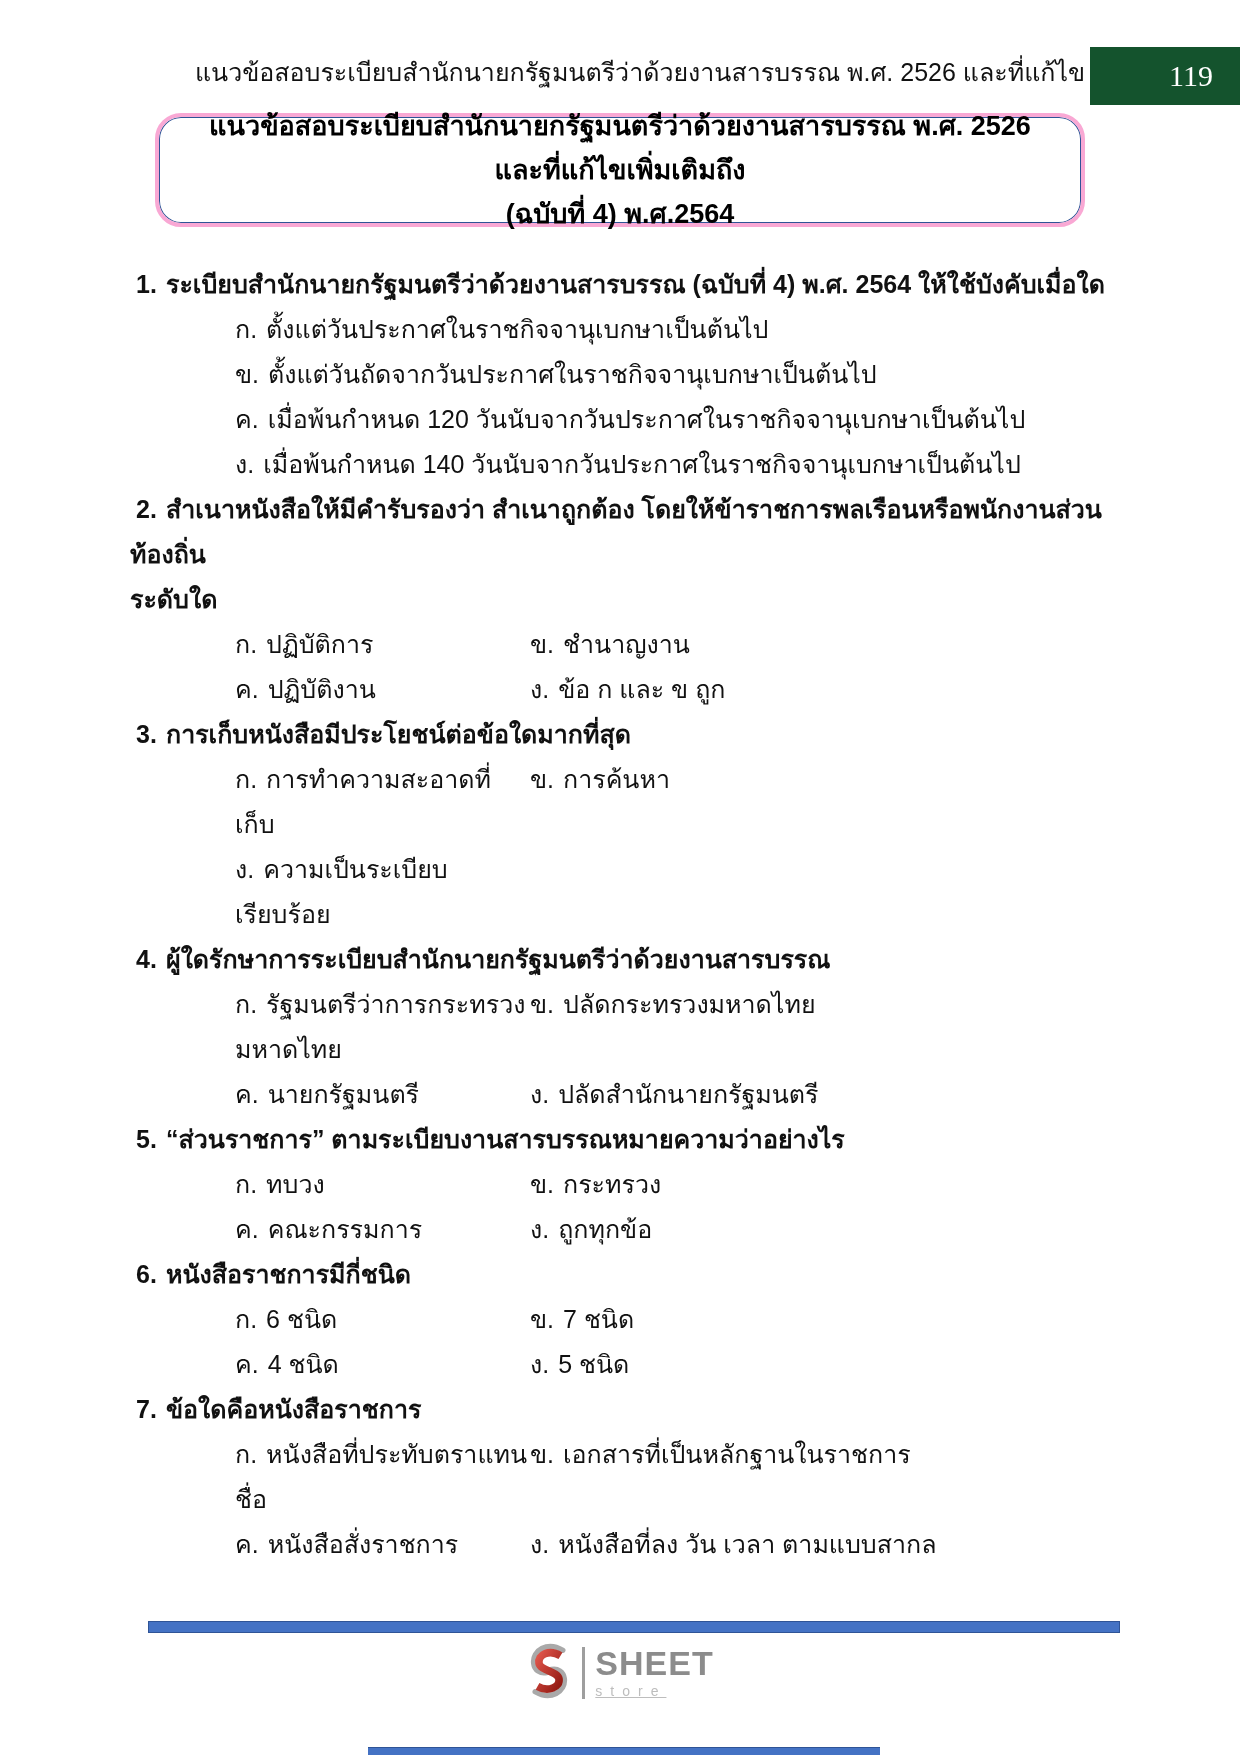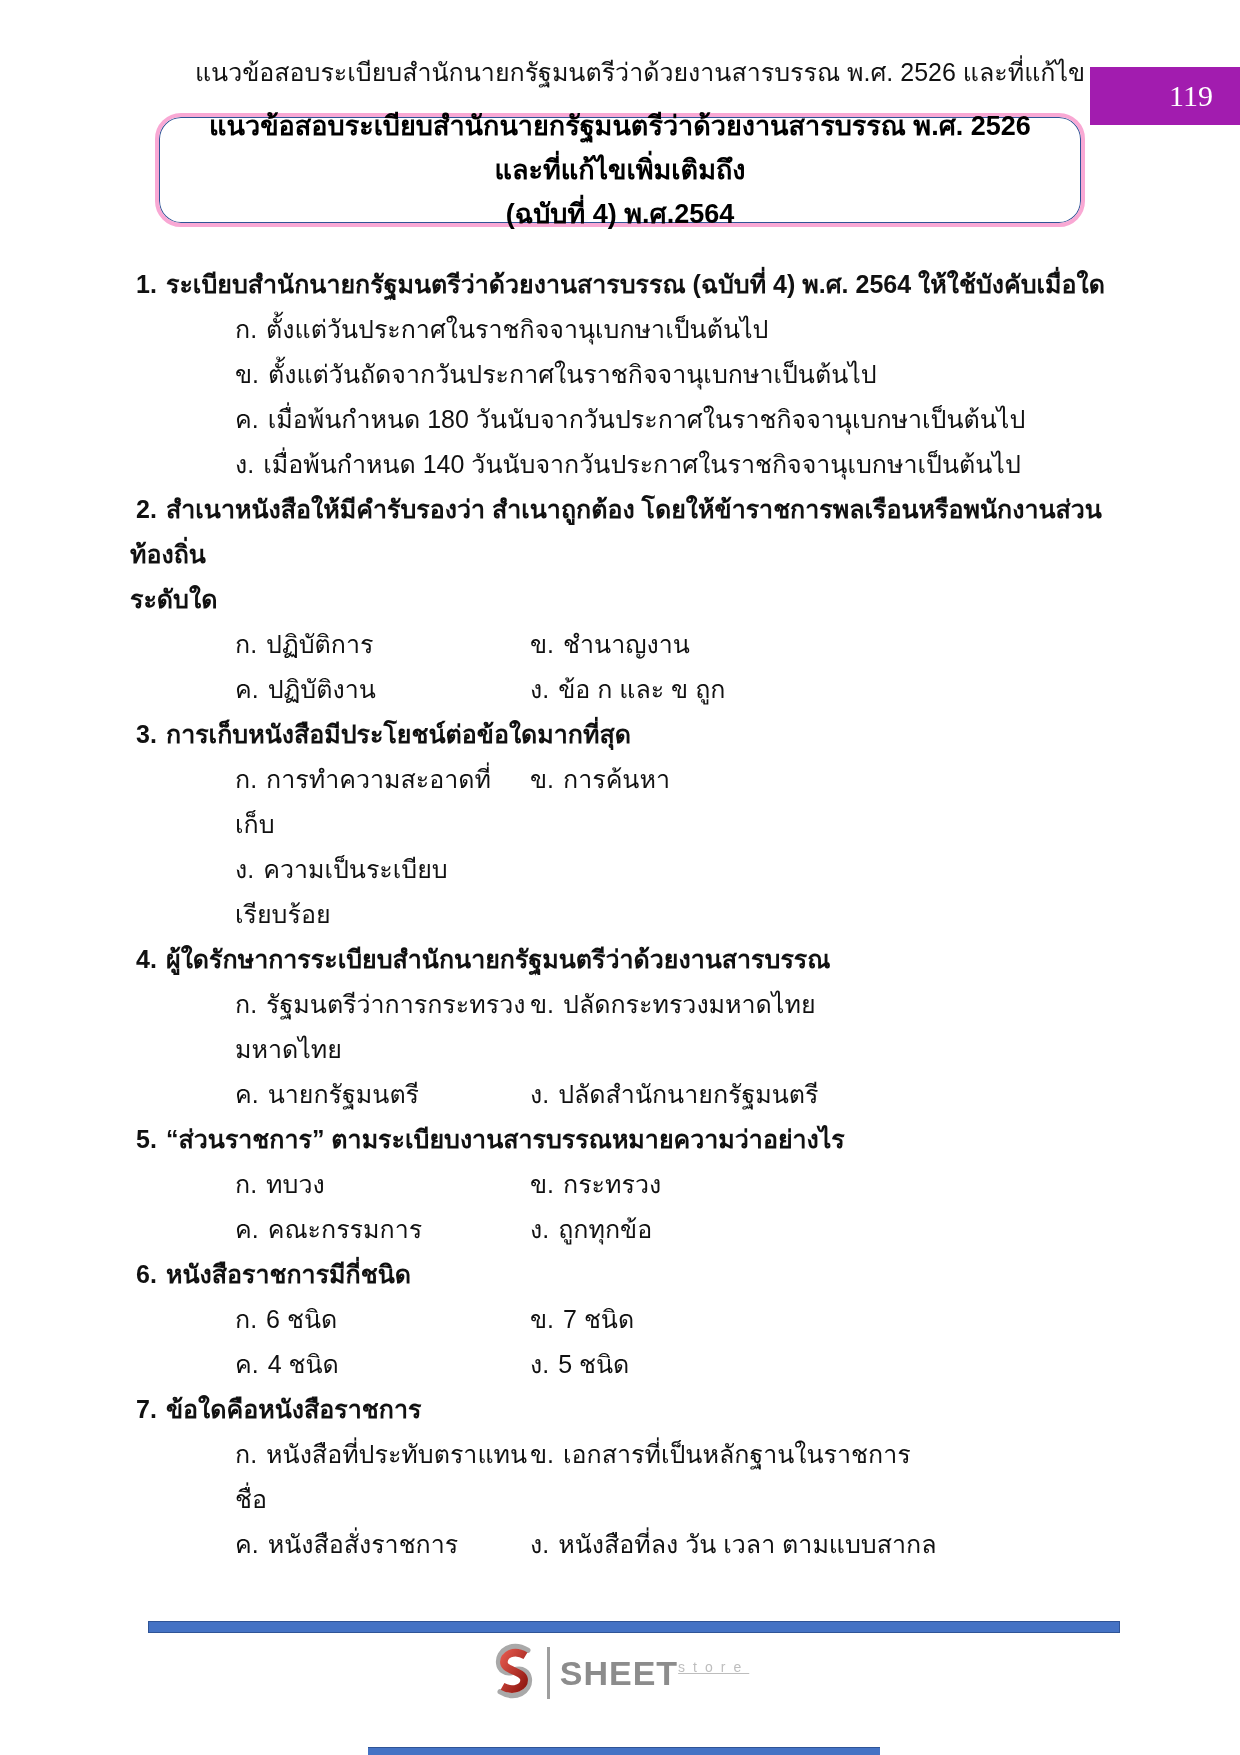--- a/index.html
+++ b/index.html
@@ -10,23 +10,22 @@
     background:#ffffff; overflow:hidden;padding-left:28px;
   }
 
   
   .header-title {
     position:absolute; top:55px; left:190px; right:150px;
     text-align:center; font-size:25px; line-height:34px; color:#111;
   }
   .page-number-box {
     position:absolute; top:47px; left:1090px; width:150px; height:58px;
-    background:#a21caf; display:flex; align-items:center; justify-content:center;
+    background:#14532d; display:flex; align-items:center; justify-content:center;
     padding-left:52px;
-    margin-top:20px;
   }
   .page-number-box span {
     color:#ffffff; font-family:"Liberation Serif", serif; font-size:30px; font-weight:400;
   }
 
   
   .title-box {
     position:absolute; top:113px; left:155px; width:930px; height:114px;
     border:4px solid #f9a8d4; border-radius:26px;
     box-shadow: inset 0 0 0 1px #2F5496;
@@ -51,21 +50,21 @@
   
   .footer-bar {
     position:absolute; top:1621px; left:148px; width:972px; height:12px;
     background:#4472C4; border:1px solid #2F5496;
   }
   .logo {
     position:absolute; top:1643px; left:0; width:100%; height:60px;
     display:flex; align-items:center; justify-content:center; gap:10px;
   }
   .logo-divider { width:3px; height:52px; background:#9e9e9e; }
-  .logo-text { display:flex; justify-content:center; }
+  .logo-text { display:flex; flex-direction:column; justify-content:center; }
   .brand-name {
     font-size:34px; font-weight:bold; color:#8C8C8C; letter-spacing:1px; line-height:34px;
   }
   .brand-sub {
     font-size:14px; color:#BDBDBD; letter-spacing:8px; line-height:18px; margin-top:2px;text-decoration:underline;
   }
   .bottom-strip {
     position:absolute; top:1747px; left:368px; width:512px; height:8px;
     background:#4472C4; border-top:1px solid #2F5496;
   }
@@ -87,21 +86,21 @@
 
   <div class="content">
 
     <section>
       <div class="q-head">
         <span class="q-num">1.</span><span>ระเบียบสำนักนายกรัฐมนตรีว่าด้วยงานสารบรรณ (ฉบับที่ 4) พ.ศ. 2564 ให้ใช้บังคับเมื่อใด</span>
       </div>
       <div class="opts-1col">
         <div class="opt"><span class="lbl">ก.</span><span>ตั้งแต่วันประกาศในราชกิจจานุเบกษาเป็นต้นไป</span></div>
         <div class="opt"><span class="lbl">ข.</span><span>ตั้งแต่วันถัดจากวันประกาศในราชกิจจานุเบกษาเป็นต้นไป</span></div>
-        <div class="opt"><span class="lbl">ค.</span><span>เมื่อพ้นกำหนด 180 วันนับจากวันประกาศในราชกิจจานุเบกษาเป็นต้นไป</span></div>
+        <div class="opt"><span class="lbl">ค.</span><span>เมื่อพ้นกำหนด 120 วันนับจากวันประกาศในราชกิจจานุเบกษาเป็นต้นไป</span></div>
         <div class="opt"><span class="lbl">ง.</span><span>เมื่อพ้นกำหนด 140 วันนับจากวันประกาศในราชกิจจานุเบกษาเป็นต้นไป</span></div>
       </div>
     </section>
 
     <section>
       <div class="q-head">
         <span class="q-num">2.</span><span>สำเนาหนังสือให้มีคำรับรองว่า สำเนาถูกต้อง โดยให้ข้าราชการพลเรือนหรือพนักงานส่วนท้องถิ่น</span>
       </div>
       <div class="q-cont">ระดับใด</div>
       <div class="row2">

